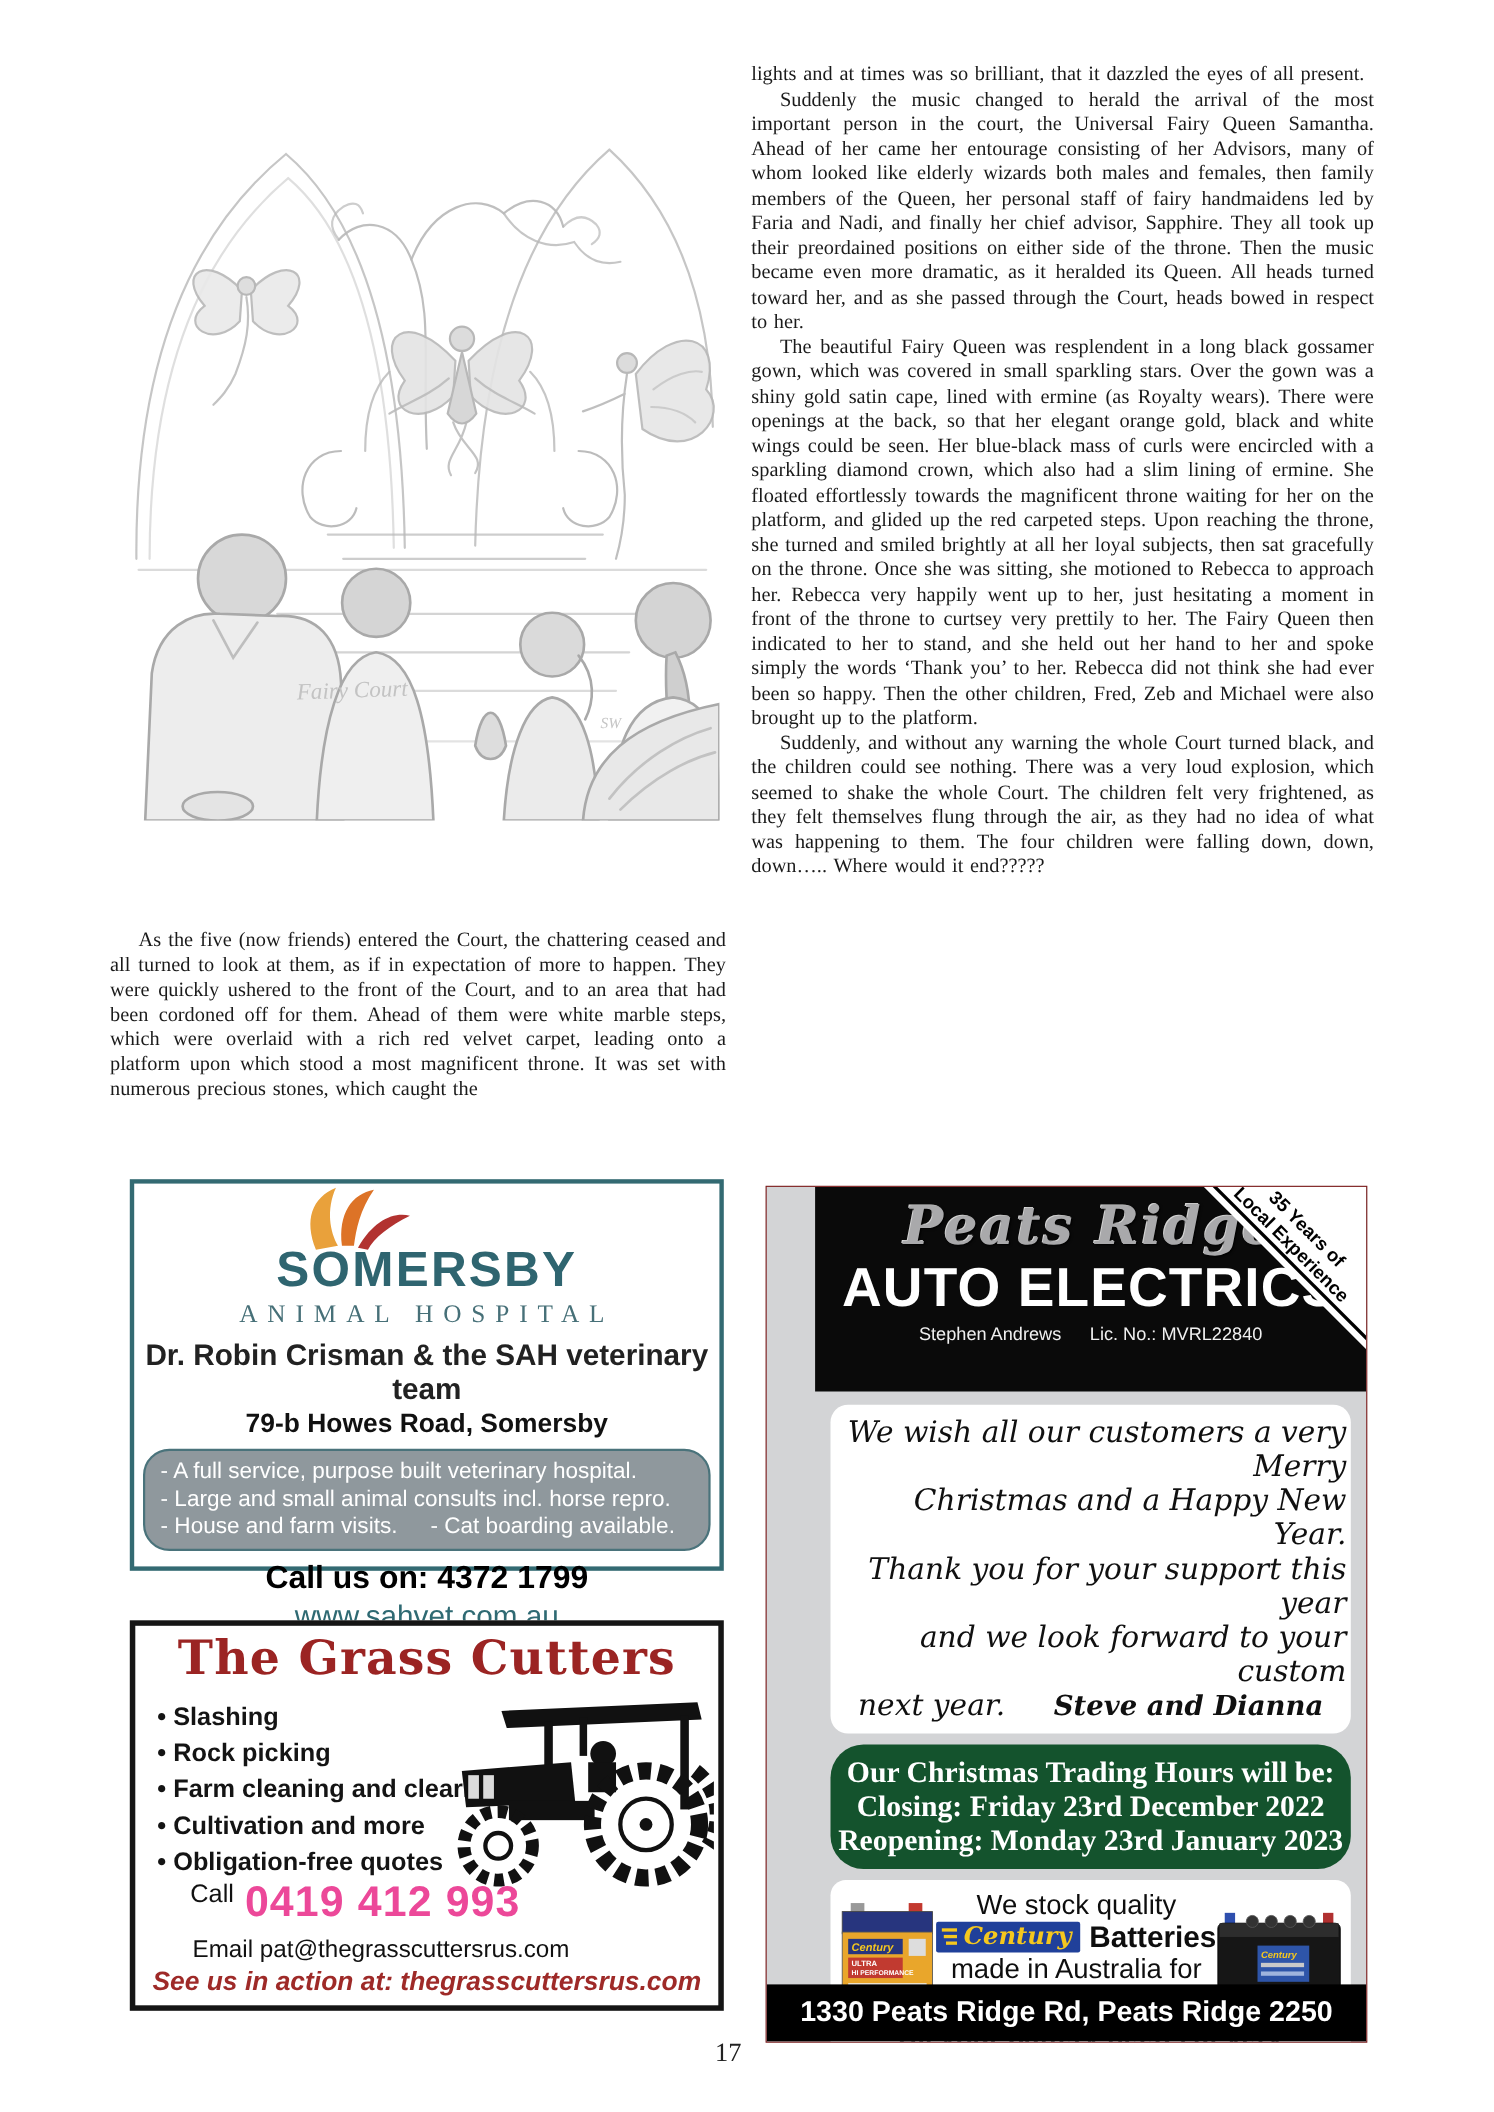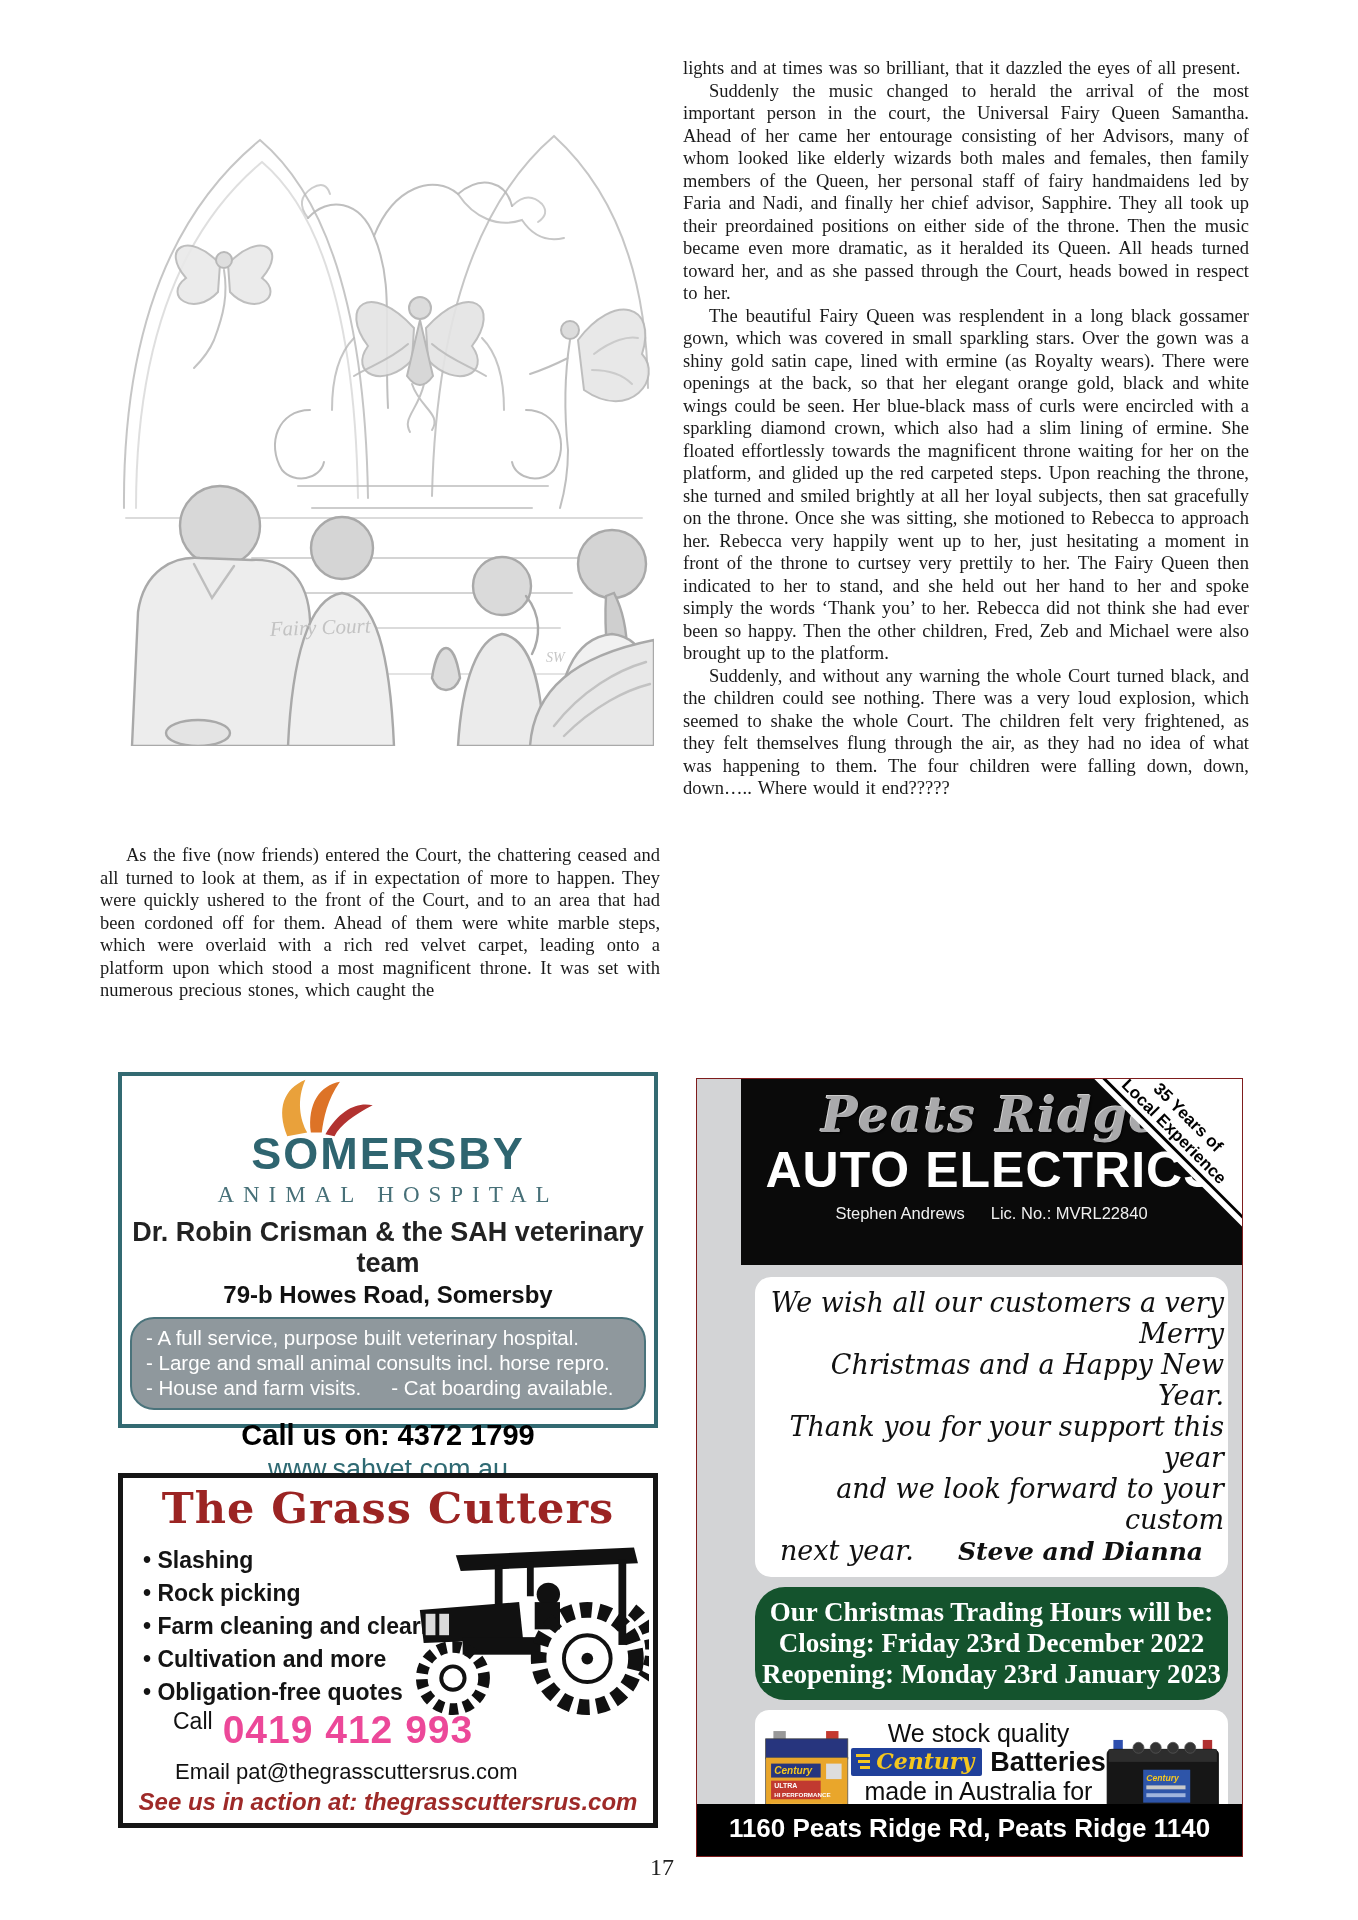--- a/index.html
+++ b/index.html
@@ -303,17 +303,17 @@
           <rect x="54" y="64" width="50" height="5" fill="#c9c9c9"></rect>
           <rect x="54" y="74" width="50" height="5" fill="#9fb4dd"></rect>
         </svg>
       </div>
       <div class="pr-needs">All your battery needs at very competitive prices</div>
     </div>
     <div class="pr-phone">
       <span>Ph:</span>
       <span>4373 1137</span>
     </div>
-    <div class="pr-footer">1160 Peats Ridge Rd, Peats Ridge 1140</div>
+    <div class="pr-footer">1330 Peats Ridge Rd, Peats Ridge 2250</div>
   </div>
 
   <div class="pagenum">17</div>
 </div>
 
 </body></html>

